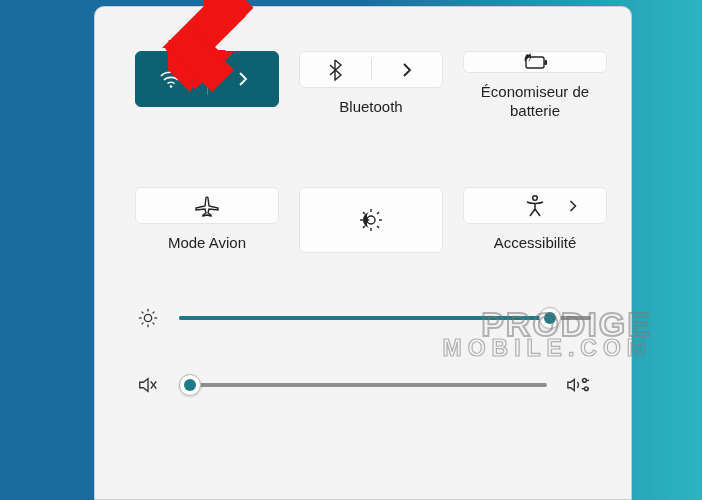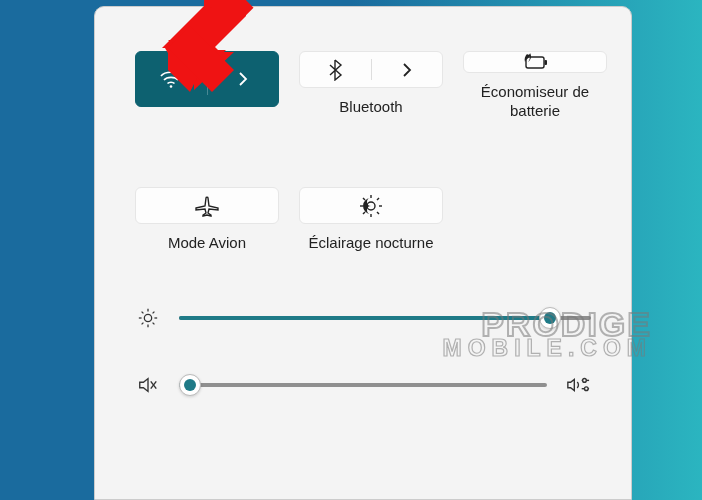--- a/index.html
+++ b/index.html
@@ -241,23 +241,39 @@
           <line x1="12" y1="1" x2="12" y2="4"></line>
           <line x1="12" y1="20" x2="12" y2="23"></line>
           <line x1="1" y1="12" x2="4" y2="12"></line>
           <line x1="20" y1="12" x2="23" y2="12"></line>
           <line x1="4" y1="4" x2="6" y2="6"></line>
           <line x1="18" y1="18" x2="20" y2="20"></line>
           <line x1="4" y1="20" x2="6" y2="18"></line>
           <line x1="18" y1="6" x2="20" y2="4"></line>
         </svg>
       </div>
-      <div class="tile-label">Éclairage nocturne</div>
-    </div>
-
+    </div>
+
+    <div class="tile-wrap">
+      <div class="tile">
+        <svg width="22" height="24" viewBox="0 0 22 24" fill="none" stroke="currentColor" stroke-width="1.5">
+          <circle cx="11" cy="4" r="2.3"></circle>
+          <path d="M3 8 C7 10 15 10 19 8"></path>
+          <path d="M11 9 L11 15"></path>
+          <path d="M11 15 L6 22"></path>
+          <path d="M11 15 L16 22"></path>
+        </svg>
+        <span class="inline-chevron">
+          <svg width="10" height="12" viewBox="0 0 12 14" fill="none" stroke="currentColor" stroke-width="1.8">
+            <path d="M3 1 L9 7 L3 13"></path>
+          </svg>
+        </span>
+      </div>
+      <div class="tile-label">Accessibilité</div>
+    </div>
 
   </div>
 
   <div class="sliders">
 
     <div class="slider-row">
       <div class="slider-icon">
         <svg width="22" height="22" viewBox="0 0 24 24" fill="none" stroke="currentColor" stroke-width="1.4">
           <circle cx="12" cy="12" r="4"></circle>
           <line x1="12" y1="2" x2="12" y2="5"></line>

